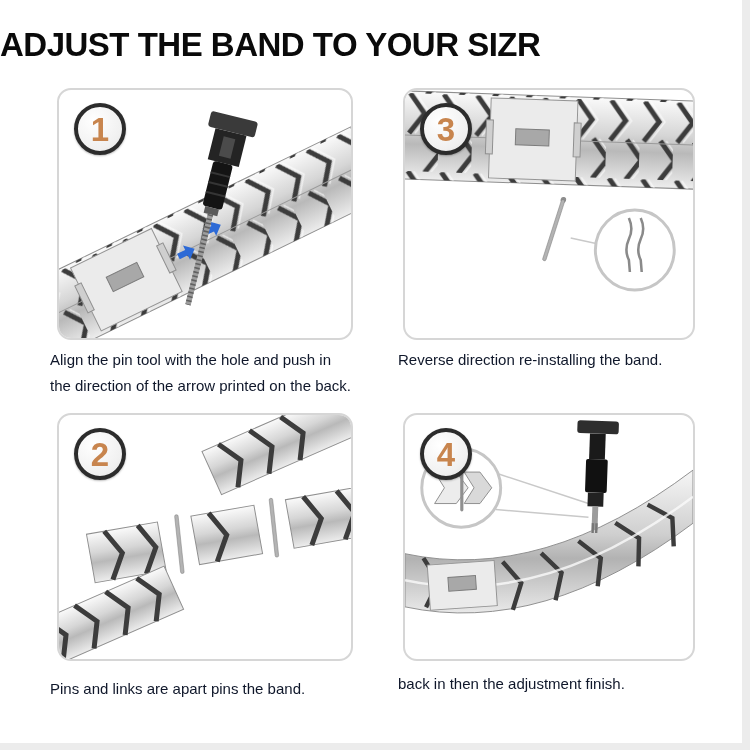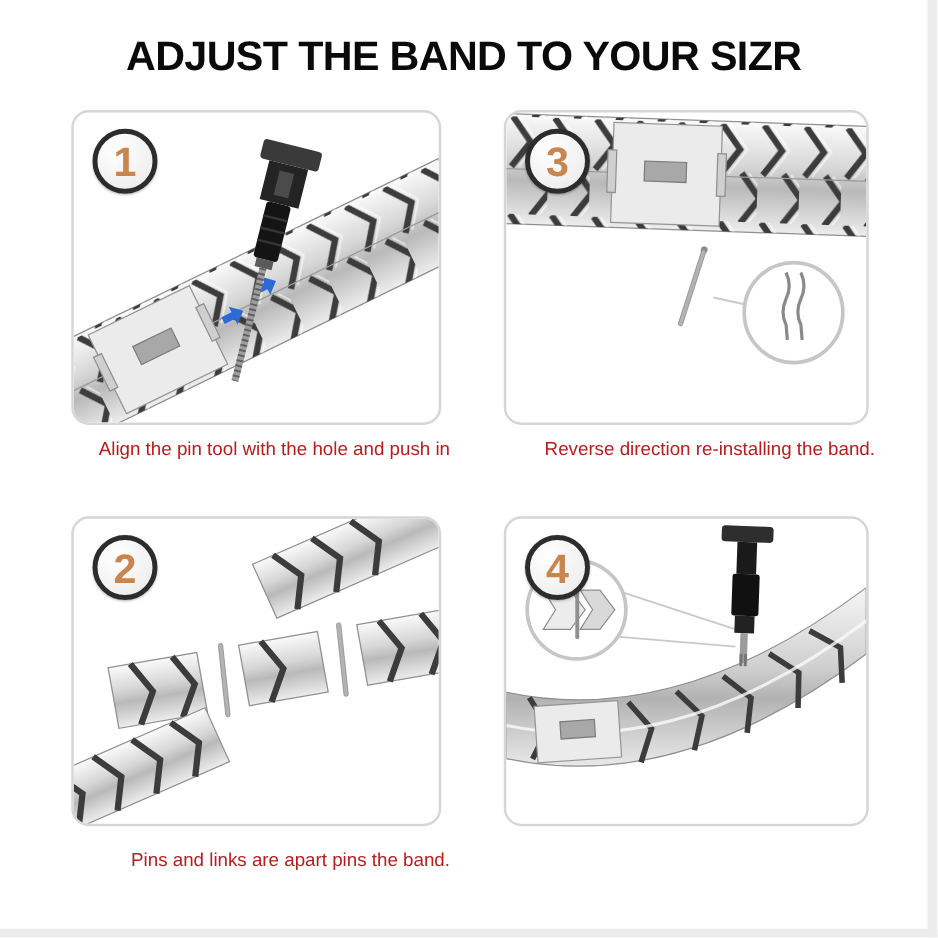--- a/index.html
+++ b/index.html
@@ -1,25 +1,25 @@
 <!DOCTYPE html>
 <html><head>
 <meta charset="utf-8">
 <style>
   *{margin:0;padding:0;box-sizing:border-box}
   html,body{width:750px;height:750px;background:#ffffff;font-family:"Liberation Sans",sans-serif;position:relative;overflow:hidden}
-  .title{position:absolute;top:26px;left:0;width:742px;text-align:center;font-size:33px;font-weight:900;letter-spacing:-0.5px;color:#0a0a0a;white-space:nowrap}
+  .title{position:absolute;top:26px;left:0;width:742px;font-size:33px;font-weight:900;letter-spacing:-0.5px;color:#0a0a0a;white-space:nowrap}
   .panel{position:absolute;background:#ffffff;border:2px solid #d6d6d6;border-radius:14px;overflow:hidden}
   #panel-1{left:57px;top:88px;width:296px;height:252px}
   #panel-3{left:403px;top:88px;width:292px;height:252px}
   #panel-2{left:57px;top:413px;width:296px;height:248px}
   #panel-4{left:403px;top:413px;width:292px;height:248px}
   .badge{position:absolute;left:15px;top:13px;width:52px;height:52px;border-radius:50%;border:4px solid #2c2c2c;background:radial-gradient(circle at 35% 30%, #ffffff 0%, #f0f0f0 70%, #dcdcdc 100%);display:flex;align-items:center;justify-content:center;z-index:5;box-shadow:0 1px 2px rgba(0,0,0,.28)}
   .badge span{font-size:33px;font-weight:bold;color:#c8854e;line-height:1}
-  .caption{position:absolute;text-align:right;font-size:15px;color:#b91c1c;line-height:1.75}
+  .caption{position:absolute;text-align:left;font-size:15px;color:#0f172a;line-height:1.75}
   .caption span{display:block}
   svg.illus{position:absolute;left:0;top:0;width:100%;height:100%}
   .edge-r{position:absolute;right:0;top:0;width:8px;height:750px;background:#ececec}
   .edge-b{position:absolute;left:0;bottom:0;width:750px;height:7px;background:#ececec}
 </style>
 </head>
 <body>
 
 <h1 class="title">ADJUST THE BAND TO YOUR SIZR</h1>
 
@@ -202,28 +202,30 @@
     <g>
       <path d="M30,58 h22 l12,16 -12,16 h-22 l10,-16 z" fill="#ececec" stroke="#8f8f8f"></path>
       <path d="M60,58 h16 l12,16 -12,16 h-16 l10,-16 z" fill="#d9d9d9" stroke="#8f8f8f"></path>
       <rect x="56" y="50" width="3.2" height="48" rx="1.6" fill="#909090"></rect>
     </g>
   </svg>
 </section>
 
 <p class="caption" id="cap-1">
   <span>Align the pin tool with the hole and push in</span>
+  <span>the direction of the arrow printed on the back.</span>
 </p>
 <p class="caption" id="cap-3">
   <span>Reverse direction re-installing the band.</span>
 </p>
 <p class="caption" id="cap-2">
   <span>Pins and links are apart pins the band.</span>
 </p>
 <p class="caption" id="cap-4">
+  <span>back in then the adjustment finish.</span>
 </p>
 
 <style>
   #cap-1{left:50px;top:347px;width:310px}
   #cap-3{left:398px;top:347px;width:302px}
   #cap-2{left:50px;top:676px;width:310px}
   #cap-4{left:398px;top:671px;width:302px}
 </style>
 
 <div class="edge-r"></div>

